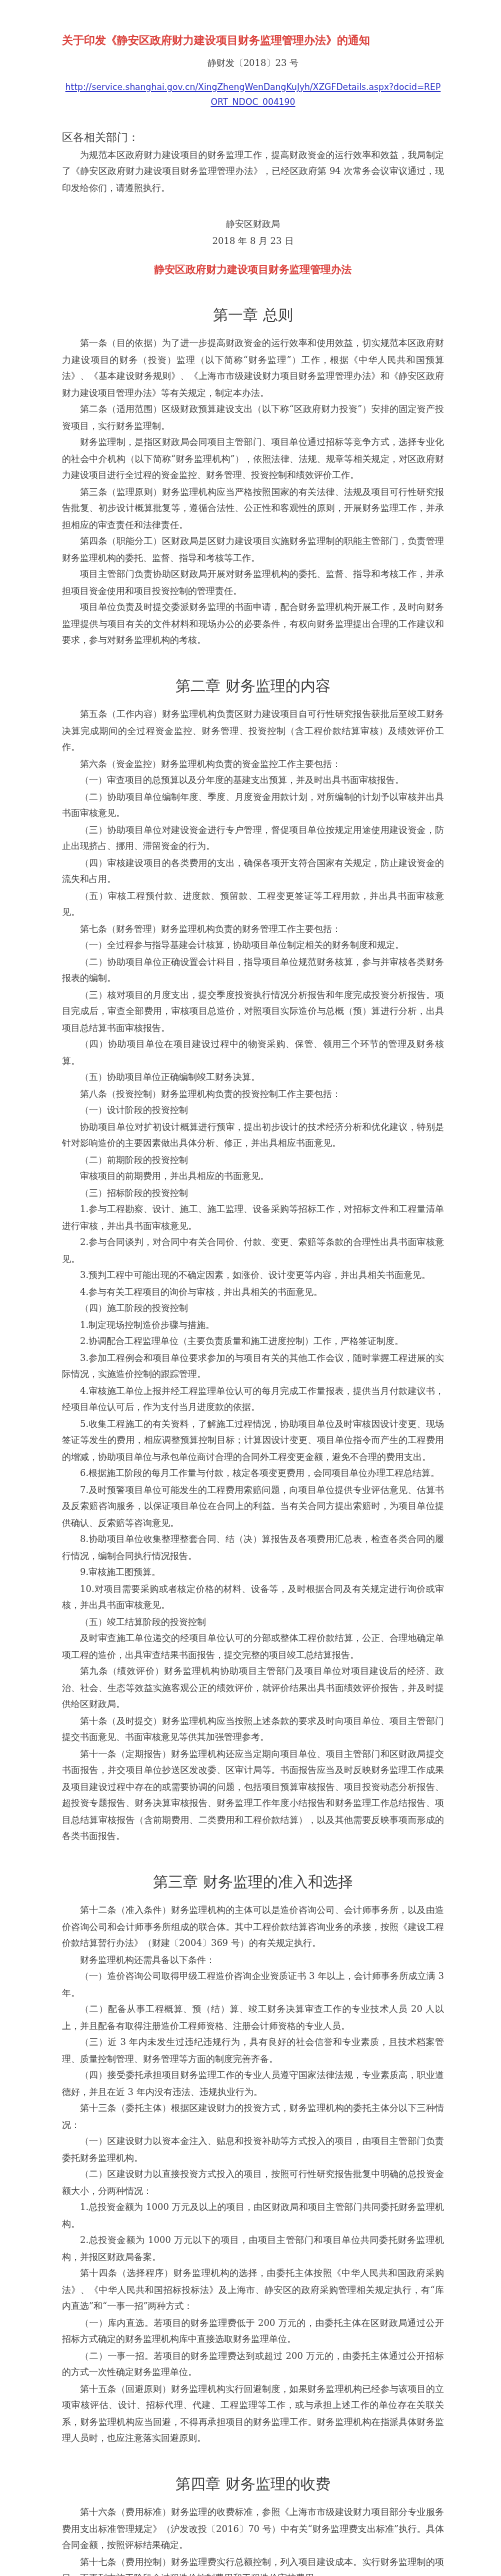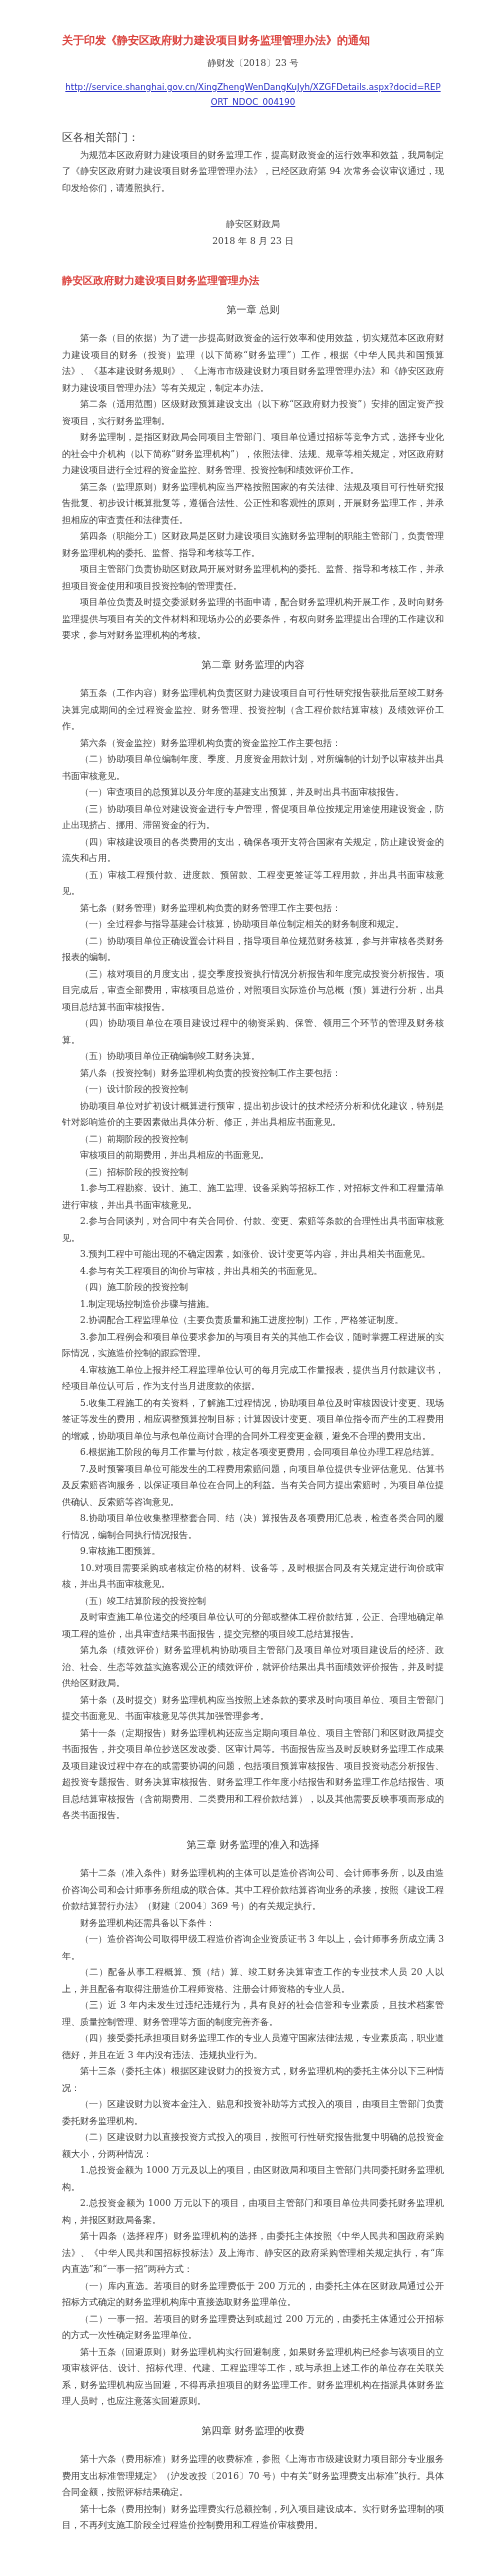--- a/index.html
+++ b/index.html
@@ -44,31 +44,31 @@
     margin: 0;
     font-size: 9px;
     line-height: 16.5px;
     text-indent: 2em;
     text-align: justify;
   }
   .para b { font-weight: normal; }
   .intro { margin-top: 0; }
   .sign-block { margin-top: 20px; text-align: center; font-size: 9px; line-height: 16.5px; }
   .doc-title {
-    text-align: left;
+    text-align: center;
     font-size: 10.4px;
     font-weight: bold;
     color: #dc4540;
-    margin-top: 24px;
+    margin-top: 13px;
     line-height: 15.7px;
   }
   .chapter {
     text-align: center;
-    font-size: 10px;
-    margin: 13px 0 12px 0;
+    font-size: 15px;
+    margin: 29px 0 12px 0;
     line-height: 16.5px;
     color: #3e3e3e;
   }
 </style>
 </head>
 <body>
 
 <div class="page">
   <div class="notice-title">关于印发《静安区政府财力建设项目财务监理管理办法》的通知</div>
   <div class="doc-number">静财发〔2018〕23 号</div>
@@ -87,22 +87,22 @@
       <p class="para"><b>第一条</b>（目的依据）为了进一步提高财政资金的运行效率和使用效益，切实规范本区政府财力建设项目的财务（投资）监理（以下简称“财务监理”）工作，根据《中华人民共和国预算法》、《基本建设财务规则》、《上海市市级建设财力项目财务监理管理办法》和《静安区政府财力建设项目管理办法》等有关规定，制定本办法。</p>
       <p class="para"><b>第二条</b>（适用范围）区级财政预算建设支出（以下称“区政府财力投资”）安排的固定资产投资项目，实行财务监理制。</p>
       <p class="para">财务监理制，是指区财政局会同项目主管部门、项目单位通过招标等竞争方式，选择专业化的社会中介机构（以下简称“财务监理机构”），依照法律、法规、规章等相关规定，对区政府财力建设项目进行全过程的资金监控、财务管理、投资控制和绩效评价工作。</p>
       <p class="para"><b>第三条</b>（监理原则）财务监理机构应当严格按照国家的有关法律、法规及项目可行性研究报告批复、初步设计概算批复等，遵循合法性、公正性和客观性的原则，开展财务监理工作，并承担相应的审查责任和法律责任。</p>
       <p class="para"><b>第四条</b>（职能分工）区财政局是区财力建设项目实施财务监理制的职能主管部门，负责管理财务监理机构的委托、监督、指导和考核等工作。</p>
       <p class="para">项目主管部门负责协助区财政局开展对财务监理机构的委托、监督、指导和考核工作，并承担项目资金使用和项目投资控制的管理责任。</p>
       <p class="para">项目单位负责及时提交委派财务监理的书面申请，配合财务监理机构开展工作，及时向财务监理提供与项目有关的文件材料和现场办公的必要条件，有权向财务监理提出合理的工作建议和要求，参与对财务监理机构的考核。</p>
       <div class="chapter">第二章 财务监理的内容</div>
       <p class="para"><b>第五条</b>（工作内容）财务监理机构负责区财力建设项目自可行性研究报告获批后至竣工财务决算完成期间的全过程资金监控、财务管理、投资控制（含工程价款结算审核）及绩效评价工作。</p>
       <p class="para"><b>第六条</b>（资金监控）财务监理机构负责的资金监控工作主要包括：</p>
+      <p class="para">（一）审查项目的总预算以及分年度的基建支出预算，并及时出具书面审核报告。</p>
       <p class="para">（二）协助项目单位编制年度、季度、月度资金用款计划，对所编制的计划予以审核并出具书面审核意见。</p>
-      <p class="para">（一）审查项目的总预算以及分年度的基建支出预算，并及时出具书面审核报告。</p>
       <p class="para">（三）协助项目单位对建设资金进行专户管理，督促项目单位按规定用途使用建设资金，防止出现挤占、挪用、滞留资金的行为。</p>
       <p class="para">（四）审核建设项目的各类费用的支出，确保各项开支符合国家有关规定，防止建设资金的流失和占用。</p>
       <p class="para">（五）审核工程预付款、进度款、预留款、工程变更签证等工程用款，并出具书面审核意见。</p>
       <p class="para"><b>第七条</b>（财务管理）财务监理机构负责的财务管理工作主要包括：</p>
       <p class="para">（一）全过程参与指导基建会计核算，协助项目单位制定相关的财务制度和规定。</p>
       <p class="para">（二）协助项目单位正确设置会计科目，指导项目单位规范财务核算，参与并审核各类财务报表的编制。</p>
       <p class="para">（三）核对项目的月度支出，提交季度投资执行情况分析报告和年度完成投资分析报告。项目完成后，审查全部费用，审核项目总造价，对照项目实际造价与总概（预）算进行分析，出具项目总结算书面审核报告。</p>
       <p class="para">（四）协助项目单位在项目建设过程中的物资采购、保管、领用三个环节的管理及财务核算。</p>
       <p class="para">（五）协助项目单位正确编制竣工财务决算。</p>
       <p class="para"><b>第八条</b>（投资控制）财务监理机构负责的投资控制工作主要包括：</p>

